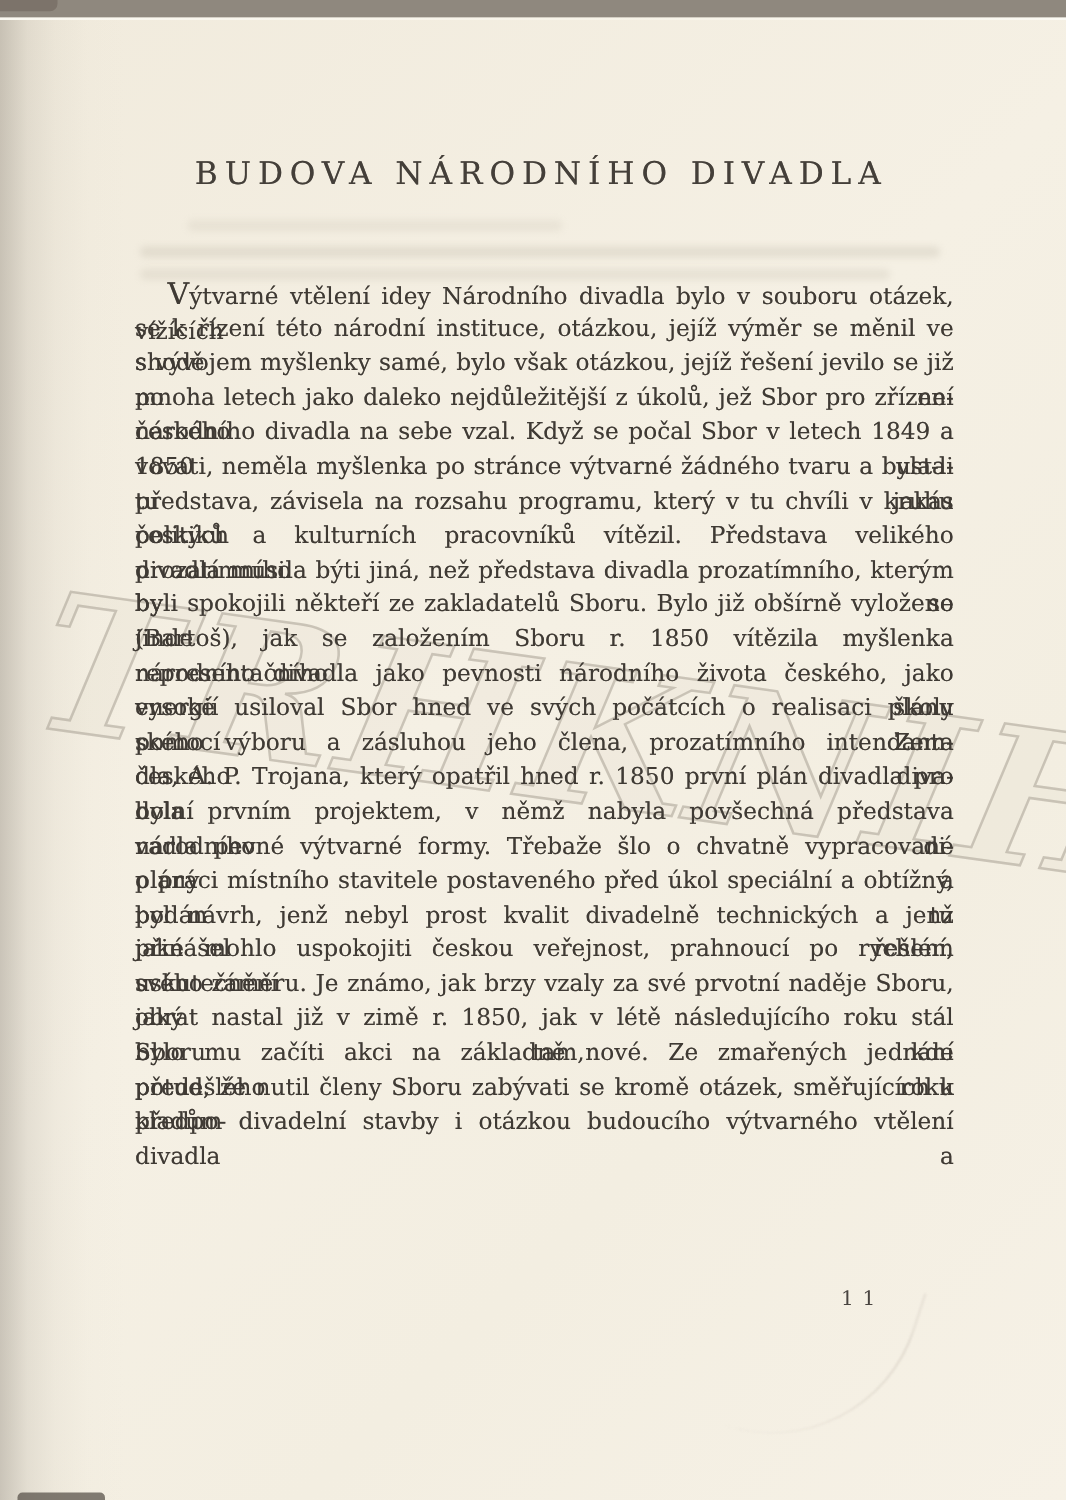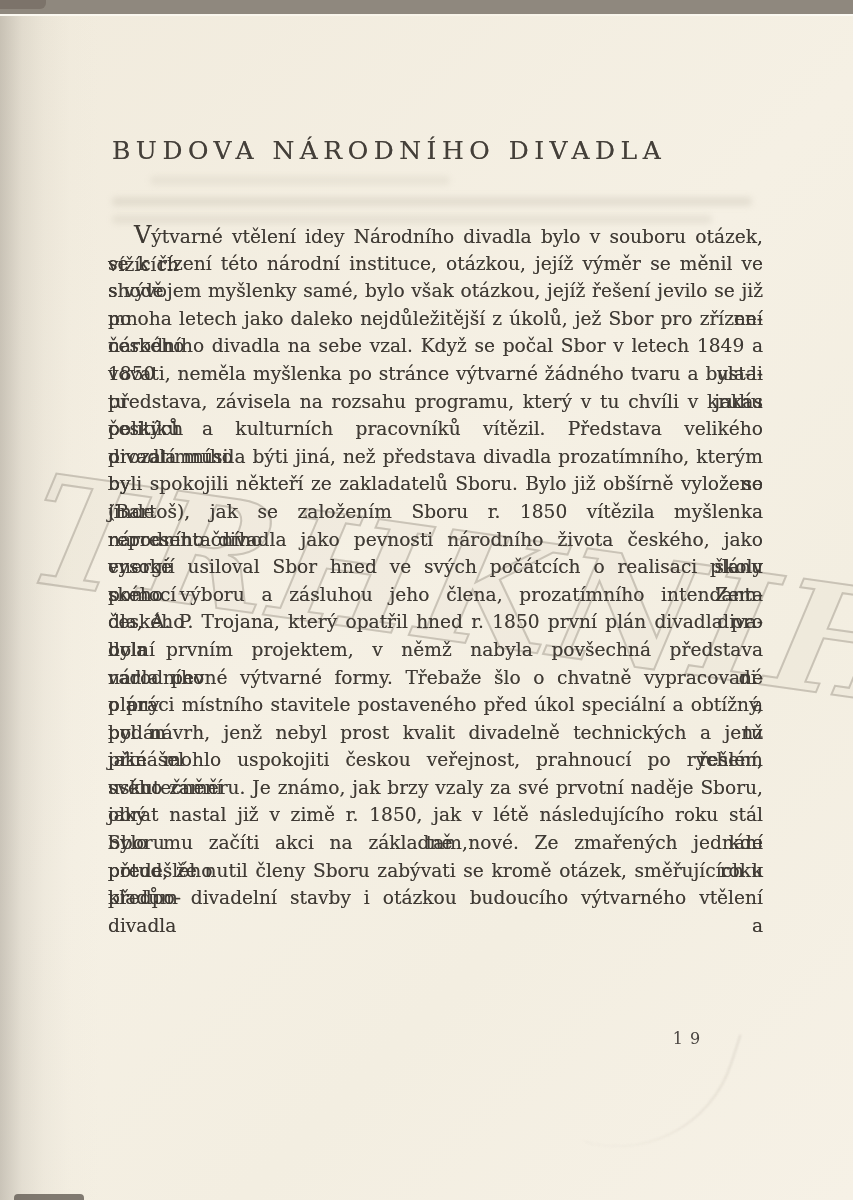--- a/index.html
+++ b/index.html
@@ -45,21 +45,22 @@
   .ghost.g2{top:181px;}
   .ghost.g3{top:199px;width:600px;opacity:.22;}
   
   .crease{
     position:absolute;left:590px;top:995px;width:130px;height:150px;
     border:0;border-right:1.5px solid rgba(170,160,148,.45);
     border-radius:0 0 120px 0;filter:blur(1px);
     transform:rotate(18deg);
   }
   .title{
-    position:absolute;left:100px;top:108px;width:666px;margin:12px;
+    position:absolute;left:100px;top:108px;width:666px;margin:0;
+    text-align:center;
     font-size:25px;font-weight:500;letter-spacing:5.5px;
     color:#443f39;
     text-shadow:0 0 .5px rgba(68,63,57,.6);
   }
   .paragraph{
     position:absolute;left:108px;top:195px;width:655px;
     font-size:18.6px;line-height:27.6px;color:#3f3a34;
     text-shadow:0 0 .5px rgba(63,58,52,.55);
   }
   .line{
@@ -120,18 +121,18 @@
         <div class="line">o práci místního stavitele postaveného před úkol speciální a obtížný, podán tu</div>
         <div class="line">byl návrh, jenž nebyl prost kvalit divadelně technických a jenž přinášel řešení,</div>
         <div class="line">jaké mohlo uspokojiti českou veřejnost, prahnoucí po rychlém uskutečnění</div>
         <div class="line">svého záměru. Je známo, jak brzy vzaly za své prvotní naděje Sboru, jaký</div>
         <div class="line">obrat nastal již v zimě r. 1850, jak v létě následujícího roku stál Sboru tam, kde</div>
         <div class="line">bylo mu začíti akci na základně nové. Ze zmařených jednání předešlého roku</div>
         <div class="line">potud, že nutil členy Sboru zabývati se kromě otázek, směřujících k předpo-</div>
         <div class="line">kladům divadelní stavby i otázkou budoucího výtvarného vtělení divadla a</div>
       </div>
 
-    <div class="folio">19</div>
+    <div class="folio">11</div>
 
     <div class="crease"></div>
     <div class="page-bottom-edge"></div>
   </div>
 </div>
 
 </body></html>

